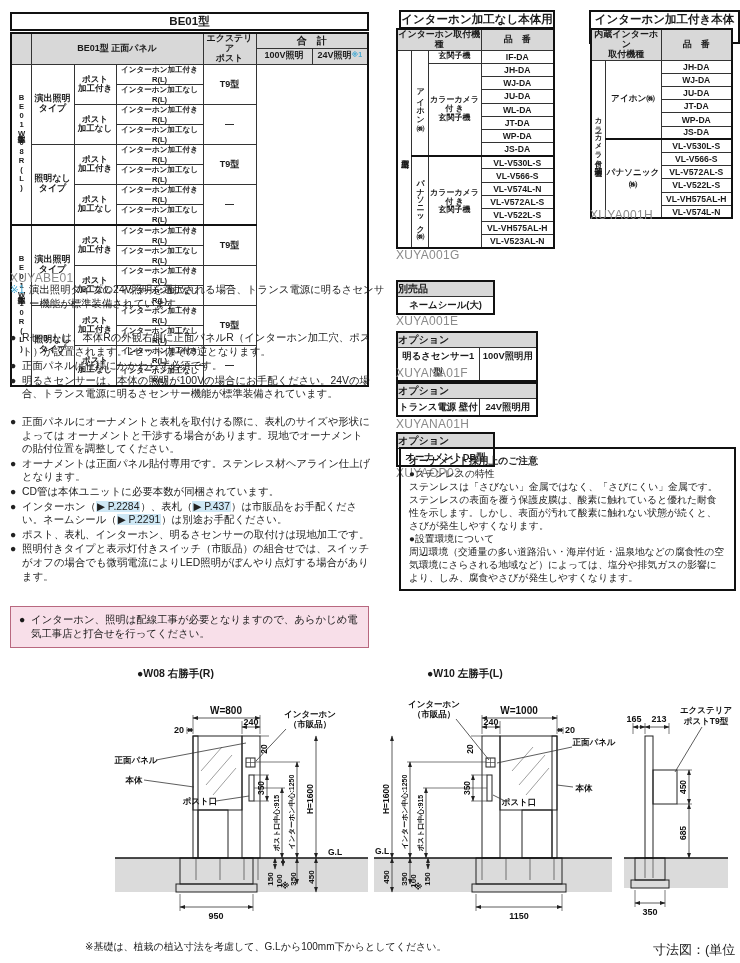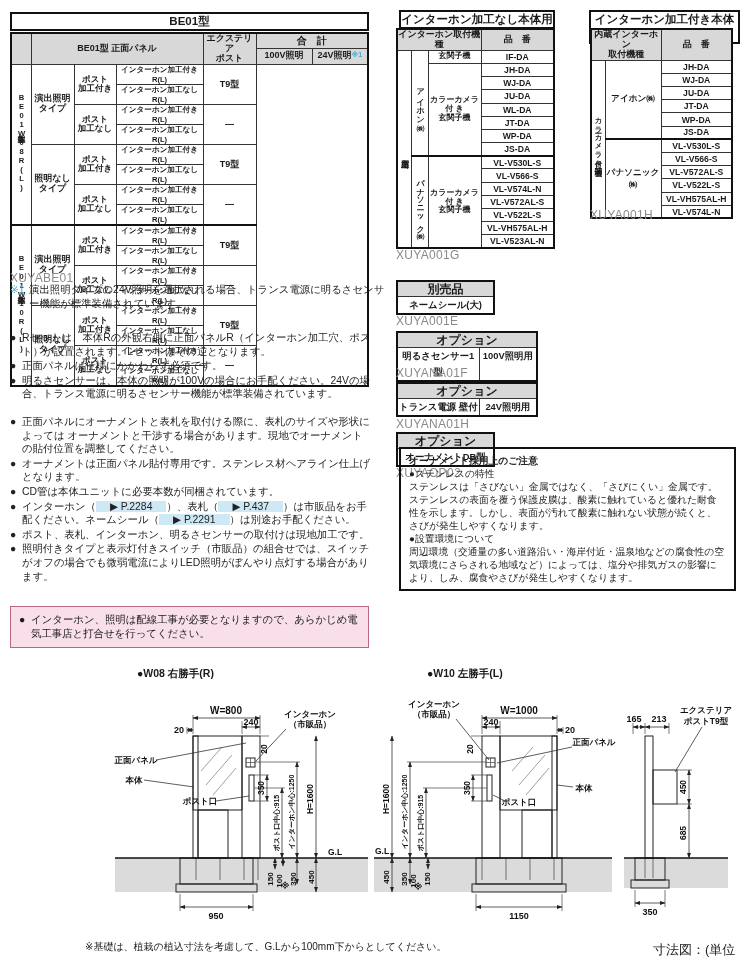--- a/index.html
+++ b/index.html
@@ -22,26 +22,26 @@
   .cyan{color:#45aad4}
   .sm{font-size:7px;vertical-align:top}
   tr.gsep td{border-top:2px solid #111}
   .totalc{background:#fff}
   .code{font-size:12px;color:#8a8a8a;letter-spacing:.3px}
   .note,.bullets p{font-size:10.4px;line-height:13.6px;margin:0;color:#222}
   .bullets p{position:relative;padding-left:12px;margin-bottom:1px}
   .bullets .mark{position:absolute;left:0}
   .note{position:relative;padding-left:19px}
   .note .mark{position:absolute;left:0}
-  .hl{background:#cfe8f5;padding:0 14px}
+  .hl{background:#cfe8f5;padding:0 1px}
   .pink{background:#f8dfe9;border:1px solid #b8687f}
   .pink p{font-size:10.4px;line-height:14px;margin:0;position:relative;padding-left:12px}
   .pink .mark{position:absolute;left:0}
   .optbox{border:2px solid #111;background:#fff}
-  .opt-h{background:#d8d8d8;border-bottom:1px solid #333;font-weight:bold;font-size:12px;text-align:center;line-height:14px}
+  .opt-h{background:#d8d8d8;border-bottom:1px solid #333;font-weight:bold;font-size:10px;text-align:left;line-height:14px}
   .opt-r{display:flex}
   .opt-c{flex:1;text-align:center;font-weight:bold;font-size:9.4px;line-height:16px}
   .opt-c + .opt-c{border-left:1px solid #333;flex:.7}
   .orn{border:2px solid #111;padding:5px 8px}
   .orn-title{font-weight:bold;font-size:11px;margin:0 0 5px 0}
   .orn p{font-size:9.8px;line-height:13px;margin:0;color:#222}
   .dwtitle{font-size:10.5px;font-weight:bold}
   .dw{position:absolute}
   .dw text{font-weight:bold;fill:#111;font-family:"Liberation Sans","DejaVu Sans",sans-serif}
   .oln{stroke:#222;stroke-width:1;fill:none}

